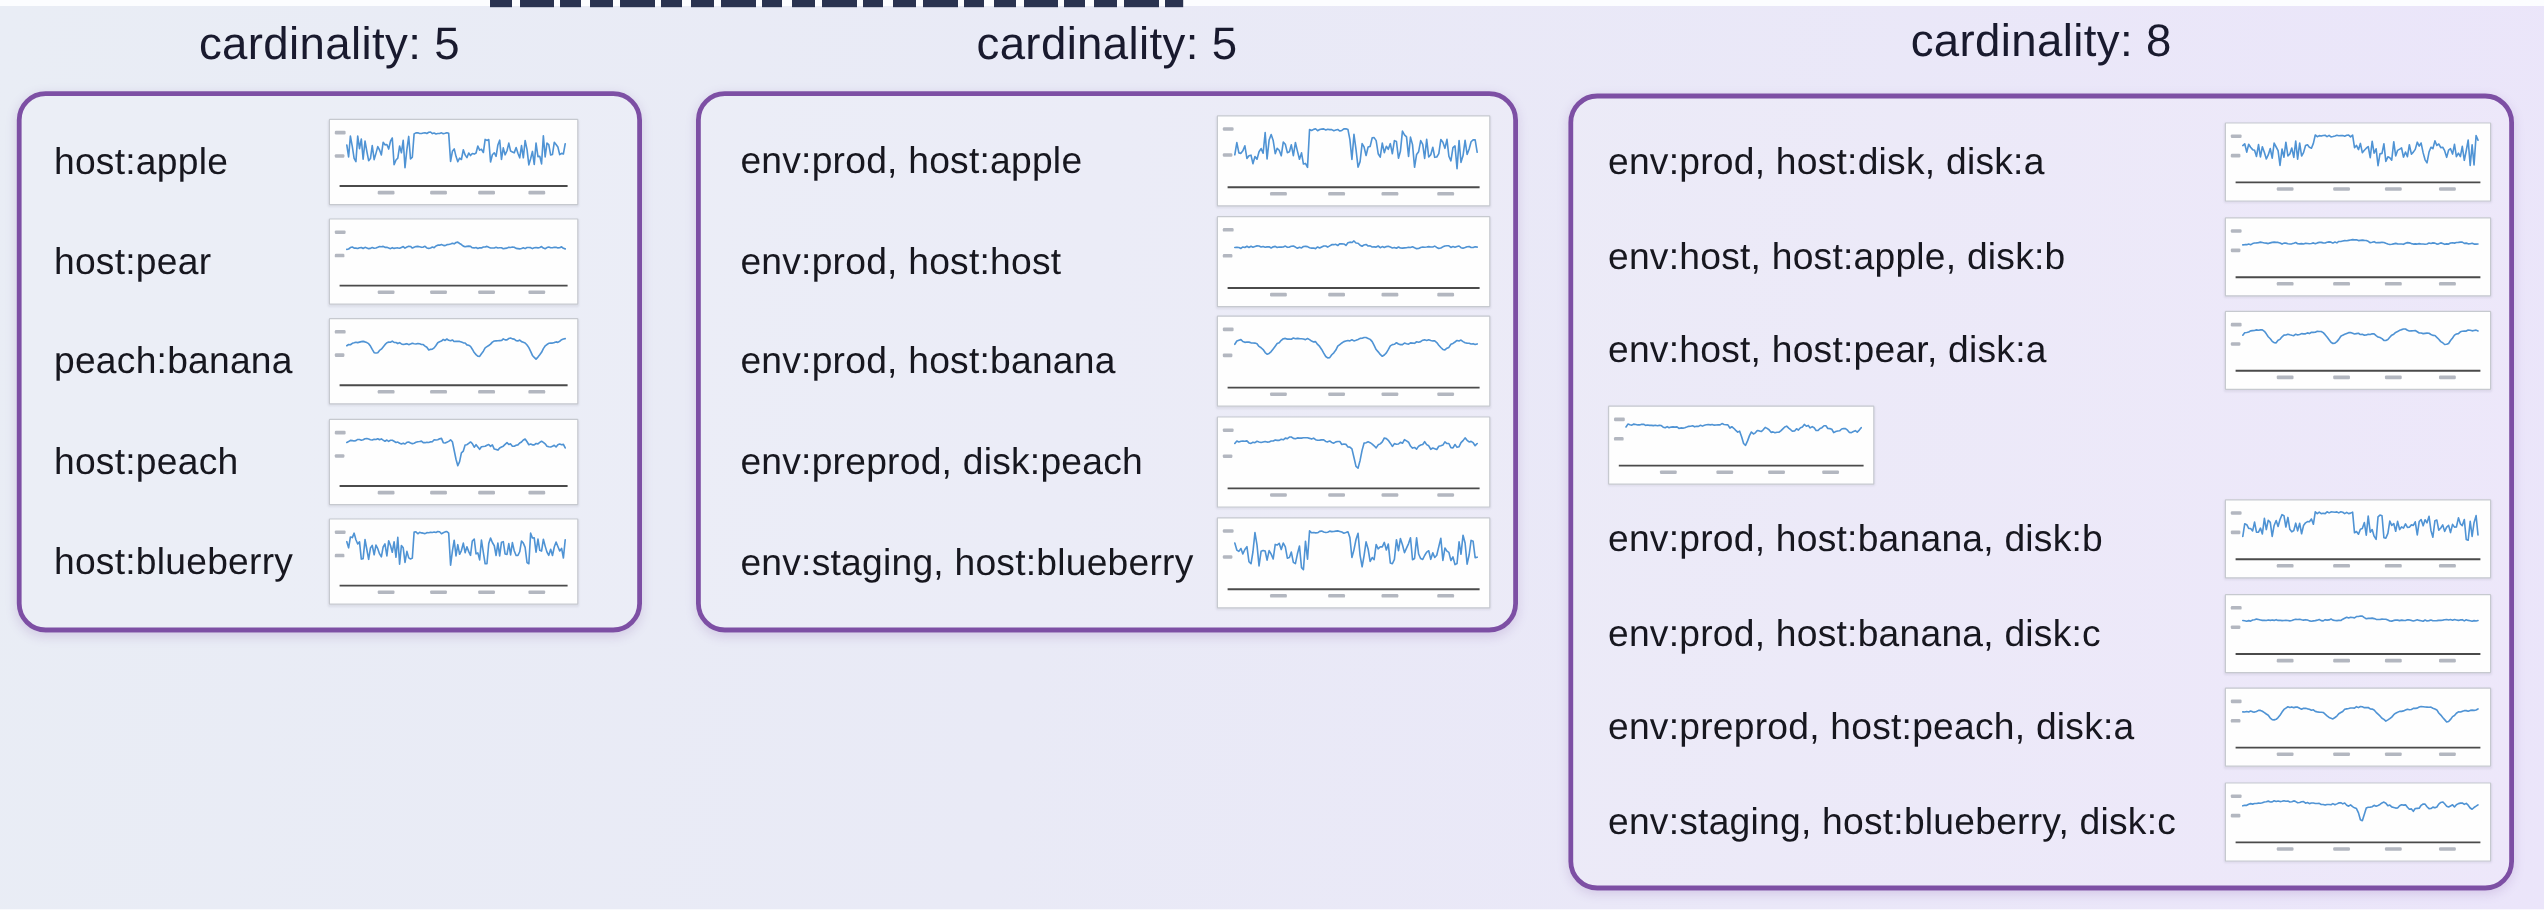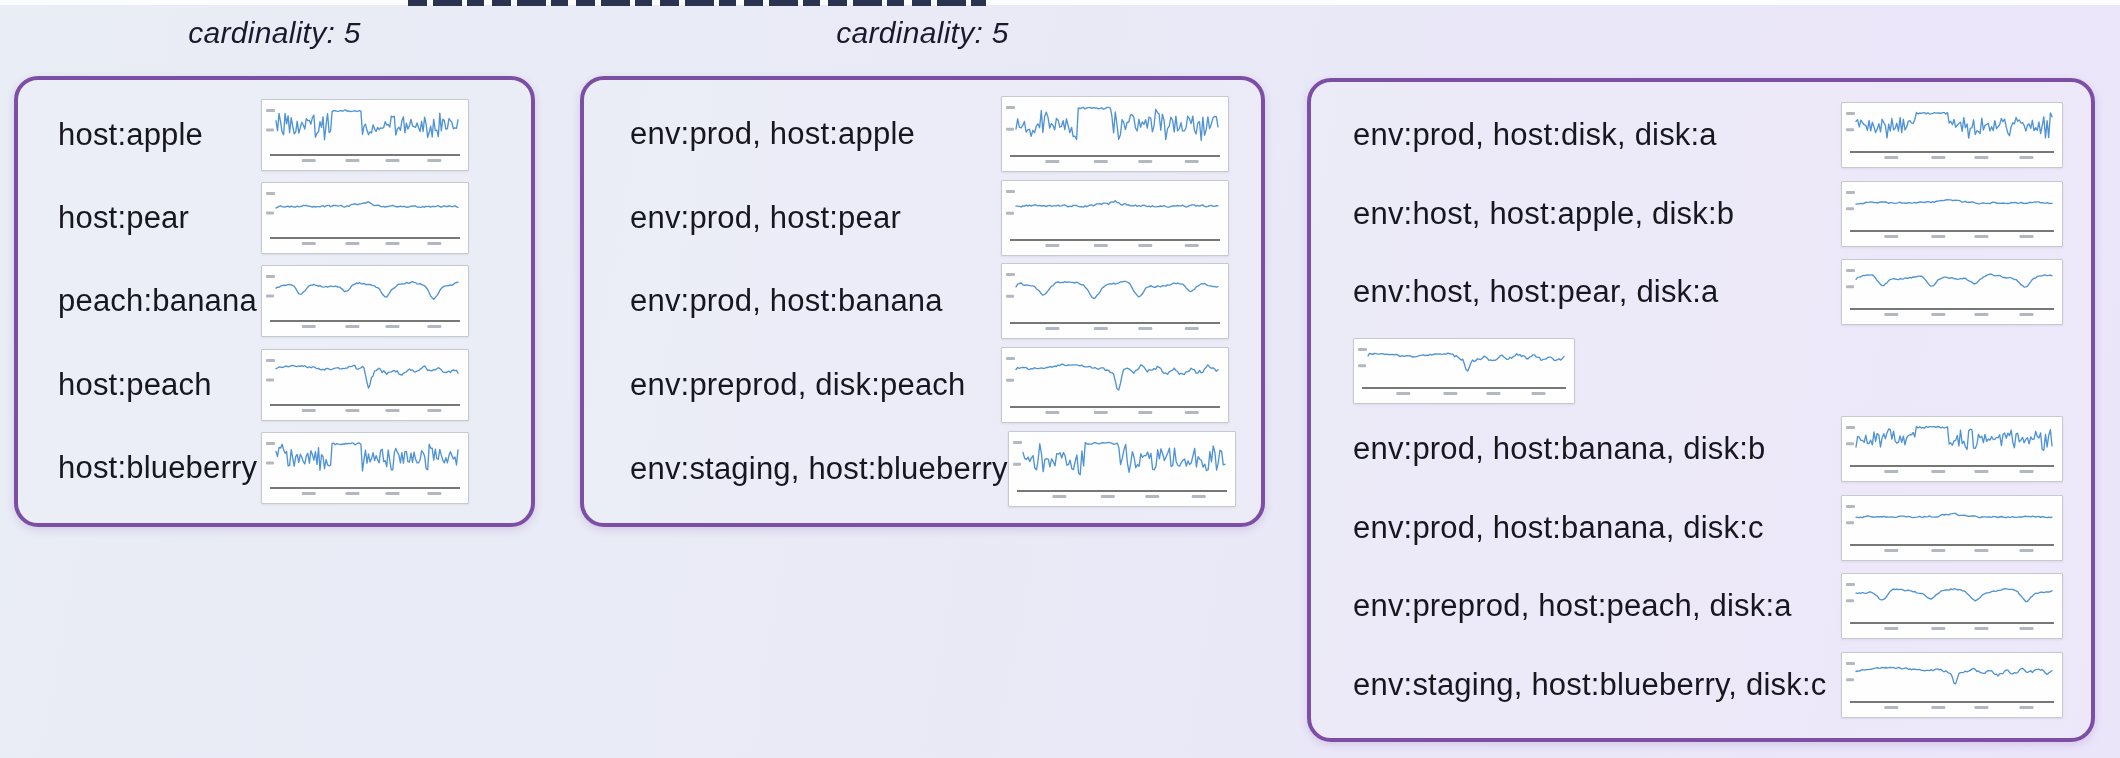--- a/index.html
+++ b/index.html
@@ -19,49 +19,50 @@
   .panel{
     position:absolute;border:4px solid var(--accent,#7d4fa4);border-radius:24px;
     background:rgba(255,255,255,0.10);
     box-shadow:0 3px 9px rgba(125,80,165,0.20);
     box-sizing:border-box;
   }
   .panel1{left:14px;top:76px;width:521px;height:451px;}
   .panel2{left:580px;top:76px;width:685px;height:451px;text-align:center;}
   .panel3{left:1307px;top:78px;width:788px;height:664px;}
   .panel-title{
-    position:absolute;text-align:center;font-style:italic;
-    font-size:30px;letter-spacing:0.3px;color:var(--title,#191a2e);
+    position:absolute;text-align:center;
+    font-size:38px;letter-spacing:0.3px;color:var(--title,#191a2e);
   }
   .t1{left:14px;top:16px;width:521px;}
   .t2{left:580px;top:16px;width:685px;}
   .t3{left:1307px;top:14px;width:788px;}
   .rows{
     display:flex;flex-direction:column;justify-content:space-evenly;
-    height:100%;box-sizing:border-box;padding:8px 16px;
+    height:100%;box-sizing:border-box;padding:8px 3px;
   }
   .row{display:flex;align-items:center;justify-content:space-between;}
   .panel1 .row{padding:0 46px 0 24px;}
   .panel2 .row{padding:0 16px 0 30px;}
   .panel3 .row{padding:0 12px 0 26px;}
   .tag-label{font-size:31px;color:var(--label,#17171f);white-space:nowrap;letter-spacing:0.2px;}
   svg.spark{
     background:#fefefe;border:1px solid #c6c9cf;border-radius:1px;flex:none;
     box-shadow:0 1px 2px rgba(40,40,70,0.08);
   }
 </style>
 </head>
 <body>
 
 <div class="canvas">
   <div class="top-band"></div>
   <div class="crop-frag-top"></div>
 
   <div class="panel-title t1">cardinality: 5</div>
   <div class="panel-title t2">cardinality: 5</div>
+  <div class="panel-title t3">cardinality: 8</div>
 
   <section class="panel panel1">
     <div class="rows">
         <div class="row">
           <span class="tag-label">host:apple</span>
           <svg class="spark" width="206" height="70" viewBox="0 0 206 70">
             <line x1="8" y1="55" x2="198" y2="55" stroke="#4a4a4a" stroke-width="1.6"></line>
             <rect x="39.76" y="59" width="14" height="3" fill="#b3b7c0" rx="1"></rect>
             <rect x="83.44" y="59" width="14" height="3" fill="#b3b7c0" rx="1"></rect>
             <rect x="123.48000000000002" y="59" width="14" height="3" fill="#b3b7c0" rx="1"></rect>
@@ -134,21 +135,21 @@
             <rect x="43.36" y="63" width="14" height="3" fill="#b3b7c0" rx="1"></rect>
             <rect x="91.84" y="63" width="14" height="3" fill="#b3b7c0" rx="1"></rect>
             <rect x="136.28" y="63" width="14" height="3" fill="#b3b7c0" rx="1"></rect>
             <rect x="182.74" y="63" width="14" height="3" fill="#b3b7c0" rx="1"></rect>
             <rect x="4" y="9" width="9" height="3" fill="#b3b7c0" rx="1"></rect>
             <rect x="4" y="30.650000000000002" width="8" height="3" fill="#b3b7c0" rx="1"></rect>
             <polyline points="14.0,32.0 15.7,21.8 17.4,30.4 19.1,30.8 20.7,28.7 22.4,24.5 24.1,35.0 25.8,32.8 27.5,32.3 29.1,39.4 30.8,33.4 32.5,35.7 34.2,29.5 35.9,26.8 37.6,30.7 39.3,13.5 40.9,35.5 42.6,19.7 44.3,15.1 46.0,20.1 47.7,31.1 49.3,26.6 51.0,28.2 52.7,32.8 54.4,21.4 56.1,23.2 57.8,30.2 59.5,29.5 61.1,23.7 62.8,32.7 64.5,21.8 66.2,28.9 67.9,35.7 69.6,30.4 71.2,39.7 72.9,39.2 74.6,42.5 76.3,10.9 78.0,11.7 79.7,10.8 81.3,10.3 83.0,11.9 84.7,10.9 86.4,10.6 88.1,10.4 89.8,11.3 91.4,10.7 93.1,11.0 94.8,11.0 96.5,11.9 98.2,11.4 99.8,10.9 101.5,12.2 103.2,11.7 104.9,10.4 106.6,10.3 108.3,11.0 109.9,19.2 111.6,35.9 113.3,15.0 115.0,27.5 116.7,42.3 118.4,37.7 120.1,22.7 121.7,25.4 123.4,32.6 125.1,25.5 126.8,25.0 128.5,17.8 130.1,17.7 131.8,20.2 133.5,31.1 135.2,34.0 136.9,22.3 138.6,30.2 140.3,24.9 141.9,27.4 143.6,22.7 145.3,31.1 147.0,20.2 148.7,21.0 150.4,34.8 152.0,29.1 153.7,12.3 155.4,15.4 157.1,17.0 158.8,33.3 160.4,17.3 162.1,23.5 163.8,42.4 165.5,31.7 167.2,29.4 168.9,20.2 170.6,23.3 172.2,35.0 173.9,19.1 175.6,33.8 177.3,31.9 179.0,25.7 180.6,34.1 182.3,33.8 184.0,31.0 185.7,19.3 187.4,21.6 189.1,26.6 190.8,19.1 192.4,33.2 194.1,37.0 195.8,26.1 197.5,24.6 199.2,43.5 200.9,20.1 202.5,38.3 204.2,32.6 205.9,19.9 207.6,31.7 209.3,27.2 210.9,21.1 212.6,19.5 214.3,19.6 216.0,29.9" fill="none" stroke="#4f93d4" stroke-width="1.35" stroke-linejoin="round" stroke-linecap="round"></polyline>
           </svg>
         </div>
         <div class="row">
-          <span class="tag-label">env:prod, host:pear</span>
+          <span class="tag-label">env:prod, host:host</span>
           <svg class="spark" width="226" height="74" viewBox="0 0 226 74">
             <line x1="8" y1="59" x2="218" y2="59" stroke="#4a4a4a" stroke-width="1.6"></line>
             <rect x="43.36" y="63" width="14" height="3" fill="#b3b7c0" rx="1"></rect>
             <rect x="91.84" y="63" width="14" height="3" fill="#b3b7c0" rx="1"></rect>
             <rect x="136.28" y="63" width="14" height="3" fill="#b3b7c0" rx="1"></rect>
             <rect x="182.74" y="63" width="14" height="3" fill="#b3b7c0" rx="1"></rect>
             <rect x="4" y="9" width="9" height="3" fill="#b3b7c0" rx="1"></rect>
             <rect x="4" y="30.650000000000002" width="8" height="3" fill="#b3b7c0" rx="1"></rect>
             <polyline points="14.0,25.2 15.7,25.1 17.4,25.3 19.1,26.0 20.7,24.8 22.4,25.2 24.1,24.2 25.8,25.2 27.5,24.2 29.1,25.0 30.8,24.4 32.5,23.9 34.2,24.0 35.9,24.8 37.6,24.4 39.3,25.0 40.9,24.7 42.6,24.7 44.3,25.6 46.0,24.7 47.7,24.3 49.3,25.3 51.0,24.8 52.7,24.9 54.4,24.8 56.1,24.1 57.8,25.1 59.5,24.9 61.1,24.2 62.8,24.0 64.5,24.9 66.2,25.9 67.9,25.1 69.6,25.6 71.2,24.4 72.9,24.3 74.6,24.5 76.3,25.4 78.0,25.8 79.7,25.7 81.3,26.2 83.0,24.8 84.7,25.7 86.4,24.8 88.1,24.0 89.8,24.0 91.4,24.9 93.1,23.9 94.8,22.9 96.5,22.9 98.2,22.6 99.8,23.6 101.5,22.1 103.2,22.2 104.9,22.3 106.6,23.5 108.3,21.3 109.9,20.8 111.6,21.1 113.3,19.8 115.0,21.5 116.7,21.7 118.4,23.3 120.1,24.2 121.7,23.1 123.4,22.7 125.1,24.0 126.8,23.9 128.5,24.8 130.1,24.7 131.8,24.9 133.5,24.0 135.2,25.4 136.9,24.5 138.6,25.3 140.3,24.5 141.9,24.2 143.6,24.9 145.3,25.6 147.0,25.2 148.7,25.9 150.4,24.8 152.0,25.7 153.7,25.8 155.4,25.6 157.1,25.5 158.8,25.0 160.4,25.3 162.1,24.7 163.8,25.5 165.5,26.2 167.2,26.1 168.9,25.3 170.6,24.8 172.2,25.0 173.9,24.8 175.6,24.5 177.3,24.8 179.0,24.8 180.6,24.1 182.3,25.2 184.0,26.0 185.7,25.7 187.4,24.7 189.1,24.0 190.8,23.8 192.4,23.8 194.1,25.2 195.8,24.5 197.5,25.1 199.2,24.4 200.9,24.0 202.5,25.4 204.2,25.8 205.9,25.3 207.6,24.6 209.3,24.4 210.9,25.3 212.6,25.3 214.3,24.6 216.0,24.9" fill="none" stroke="#4f93d4" stroke-width="1.35" stroke-linejoin="round" stroke-linecap="round"></polyline>
           </svg>

